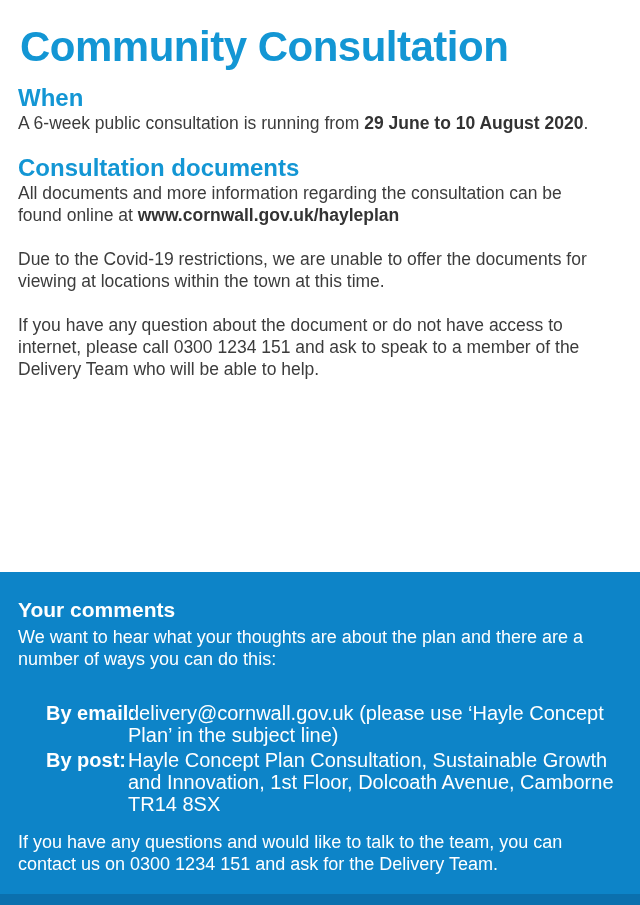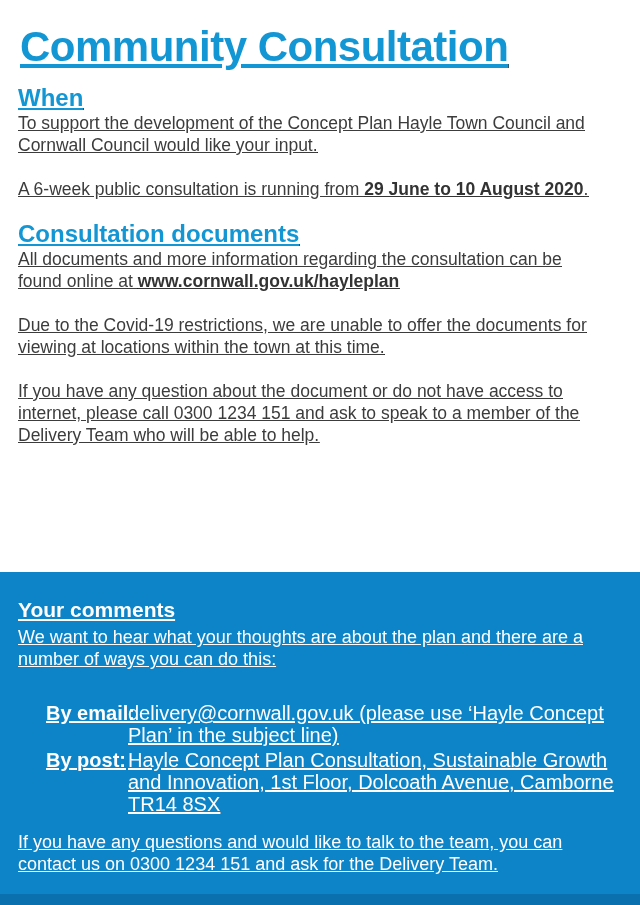--- a/index.html
+++ b/index.html
@@ -1,21 +1,21 @@
 <!DOCTYPE html>
 <html style="--heading-blue: #1396d4; --panel-blue: #0d84c8; --footer-blue: #0b70ae; --body-text: #3c3c3c;"><head>
 <meta charset="utf-8">
 <style>
   :root {
     --heading-blue: #1396d4;
     --panel-blue: #0d84c8;
     --footer-blue: #0b70ae;
     --body-text: #3c3c3c;
   }
-  * { box-sizing: border-box; text-decoration: underline; }
+  * { box-sizing: border-box; }
   html, body { margin: 0; padding: 0; }
   body {
     width: 640px;
     height: 905px;
     background: #ffffff;
     font-family: "Liberation Sans", sans-serif;
     overflow: hidden;
   }
   .page { width: 640px; height: 905px; display: flex; flex-direction: column; }
 
@@ -92,21 +92,20 @@
 </head>
 <body>
 
 <div class="page">
 
   <div class="white-section">
 
     <h1 class="doc-title">Community Consultation</h1>
 
     <h2 class="sub-heading">When</h2>
-    <p class="body-para">To support the development of the Concept Plan Hayle Town Council and Cornwall Council would like your input.</p>
     <p class="body-para"><span>A 6-week public consultation is running from </span><span class="bold-run">29 June to 10 August 2020</span><span>.</span></p>
 
     <h2 class="sub-heading docs">Consultation documents</h2>
     <p class="body-para"><span>All documents and more information regarding the consultation can be found online at </span><span class="bold-run">www.cornwall.gov.uk/hayleplan</span></p>
     <p class="body-para">Due to the Covid-19 restrictions, we are unable to offer the documents for viewing at locations within the town at this time.</p>
     <p class="body-para">If you have any question about the document or do not have access to internet, please call 0300 1234 151 and ask to speak to a member of the Delivery Team who will be able to help.</p>
 
   </div>
 
   <div class="blue-panel">

